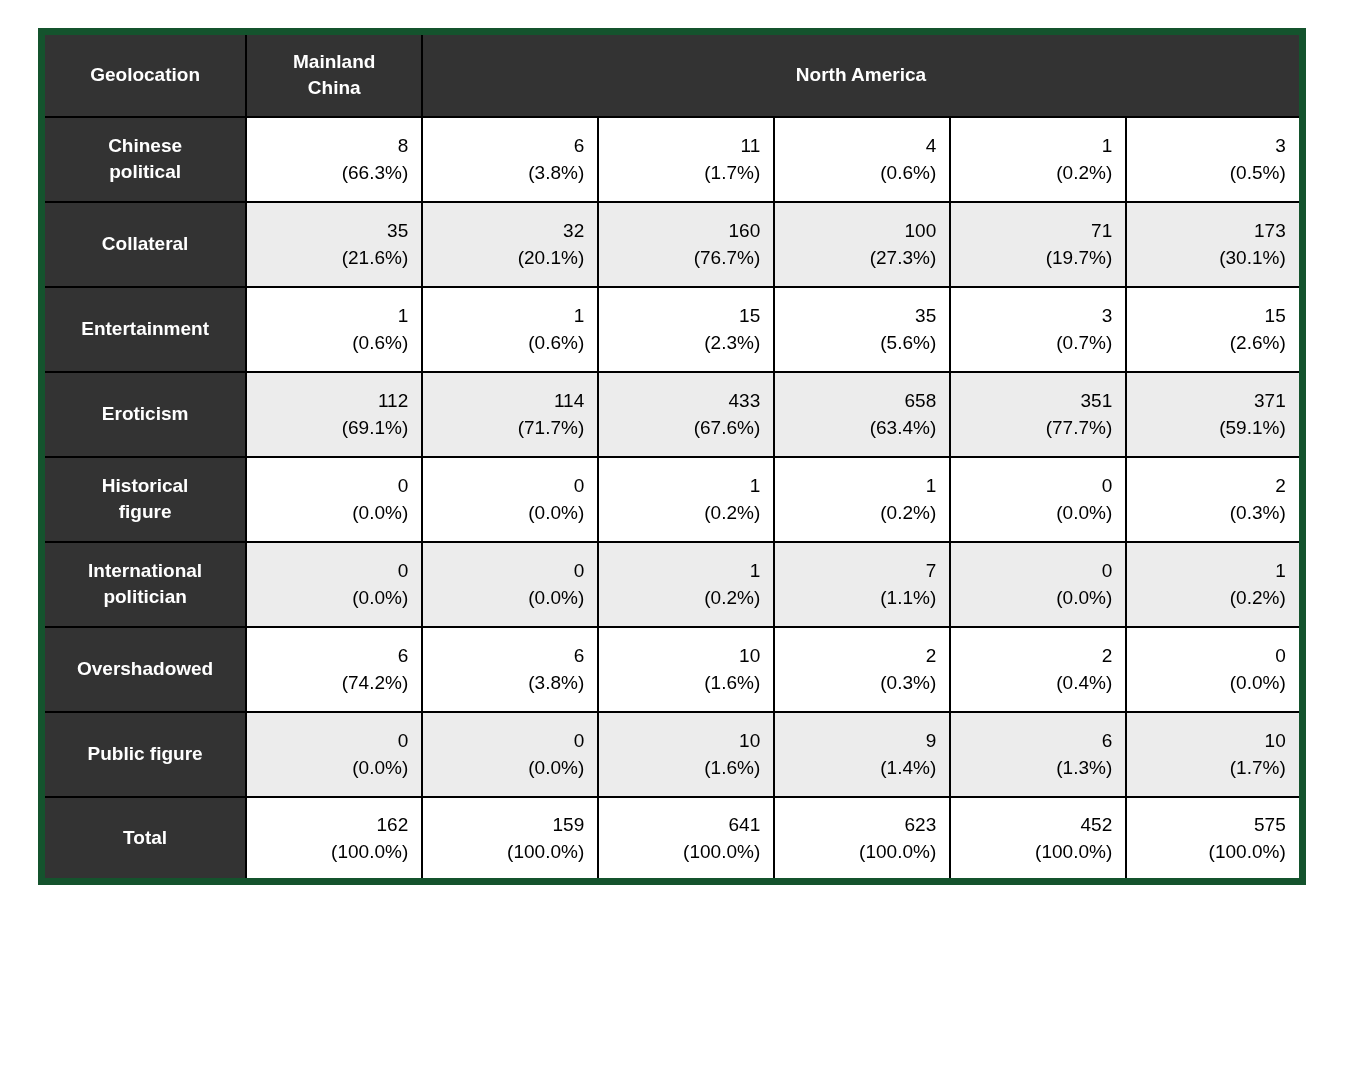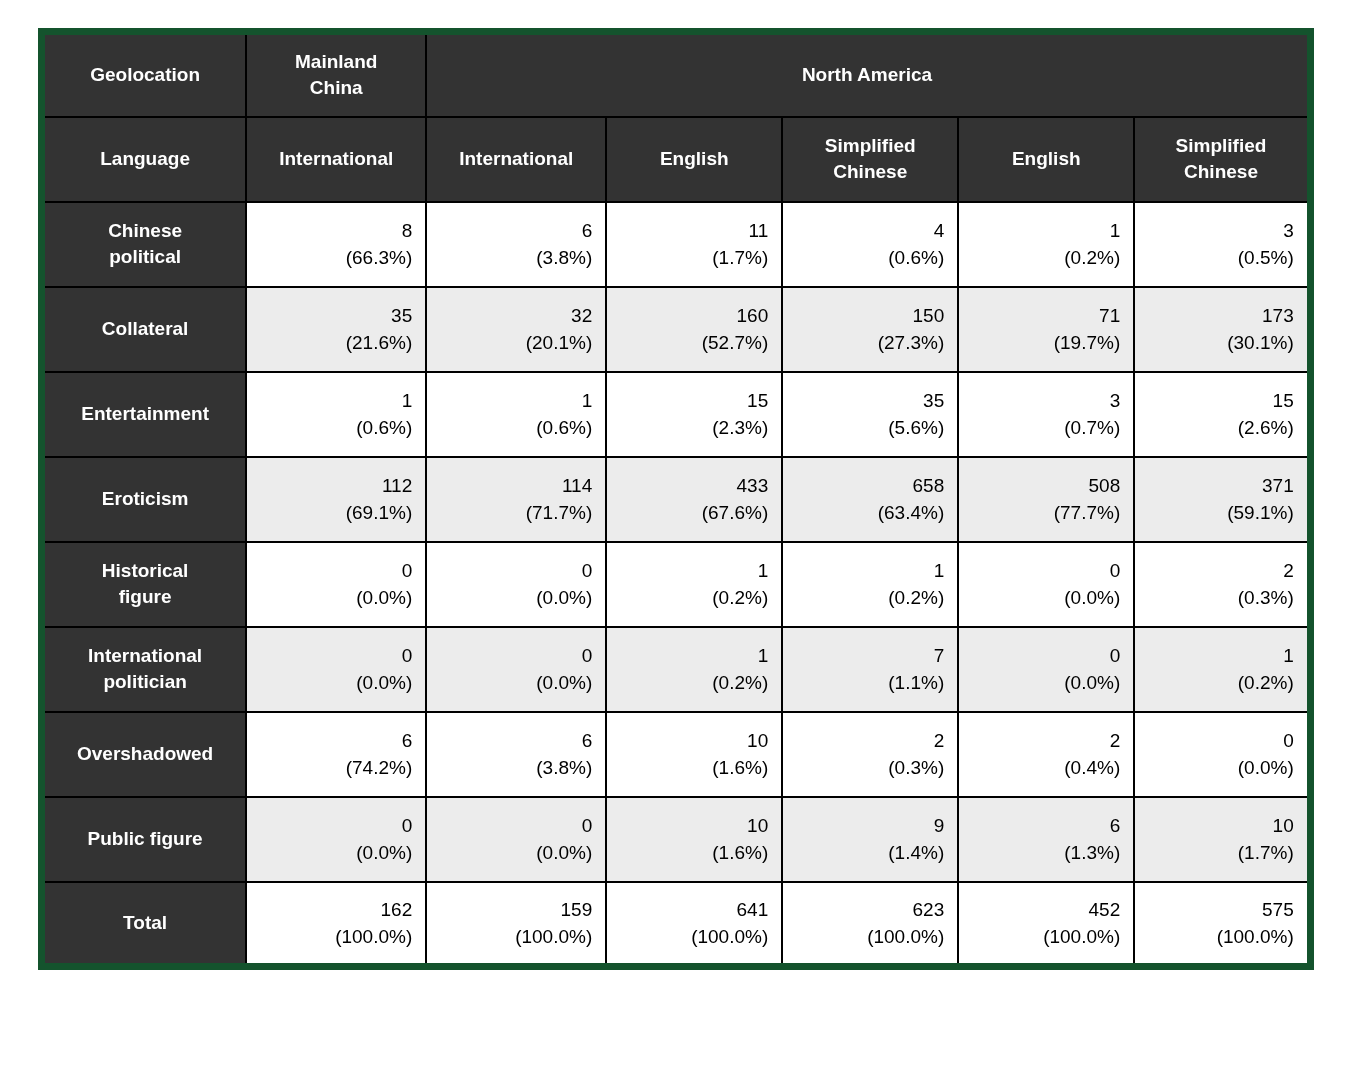--- a/index.html
+++ b/index.html
@@ -67,29 +67,20 @@
     <col class="data-col">
     <col class="data-col">
     <col class="data-col">
   </colgroup>
   <thead>
       <tr>
         <th class="hdr rowlabel">Geolocation</th>
         <th class="hdr">Mainland China</th>
         <th class="hdr" colspan="5">North America</th>
       </tr>
-      <tr>
-        <th class="hdr rowlabel">Language</th>
-        <th class="hdr">International</th>
-        <th class="hdr">International</th>
-        <th class="hdr">English</th>
-        <th class="hdr">Simplified Chinese</th>
-        <th class="hdr">English</th>
-        <th class="hdr">Simplified Chinese</th>
-      </tr>
     </thead>
   <tbody>
       <tr>
         <th class="hdr rowlabel">Chinese political</th>
         <td class="data">
           <div class="num">8</div>
           <div class="pct">(66.3%)</div>
         </td>
         <td class="data">
           <div class="num">6</div>
@@ -117,24 +108,24 @@
         <td class="data">
           <div class="num">35</div>
           <div class="pct">(21.6%)</div>
         </td>
         <td class="data">
           <div class="num">32</div>
           <div class="pct">(20.1%)</div>
         </td>
         <td class="data">
           <div class="num">160</div>
-          <div class="pct">(52.7%)</div>
-        </td>
-        <td class="data">
-          <div class="num">150</div>
+          <div class="pct">(76.7%)</div>
+        </td>
+        <td class="data">
+          <div class="num">100</div>
           <div class="pct">(27.3%)</div>
         </td>
         <td class="data">
           <div class="num">71</div>
           <div class="pct">(19.7%)</div>
         </td>
         <td class="data">
           <div class="num">173</div>
           <div class="pct">(30.1%)</div>
         </td>
@@ -178,21 +169,21 @@
         </td>
         <td class="data">
           <div class="num">433</div>
           <div class="pct">(67.6%)</div>
         </td>
         <td class="data">
           <div class="num">658</div>
           <div class="pct">(63.4%)</div>
         </td>
         <td class="data">
-          <div class="num">508</div>
+          <div class="num">351</div>
           <div class="pct">(77.7%)</div>
         </td>
         <td class="data">
           <div class="num">371</div>
           <div class="pct">(59.1%)</div>
         </td>
       </tr>
       <tr>
         <th class="hdr rowlabel">Historical figure</th>
         <td class="data">

